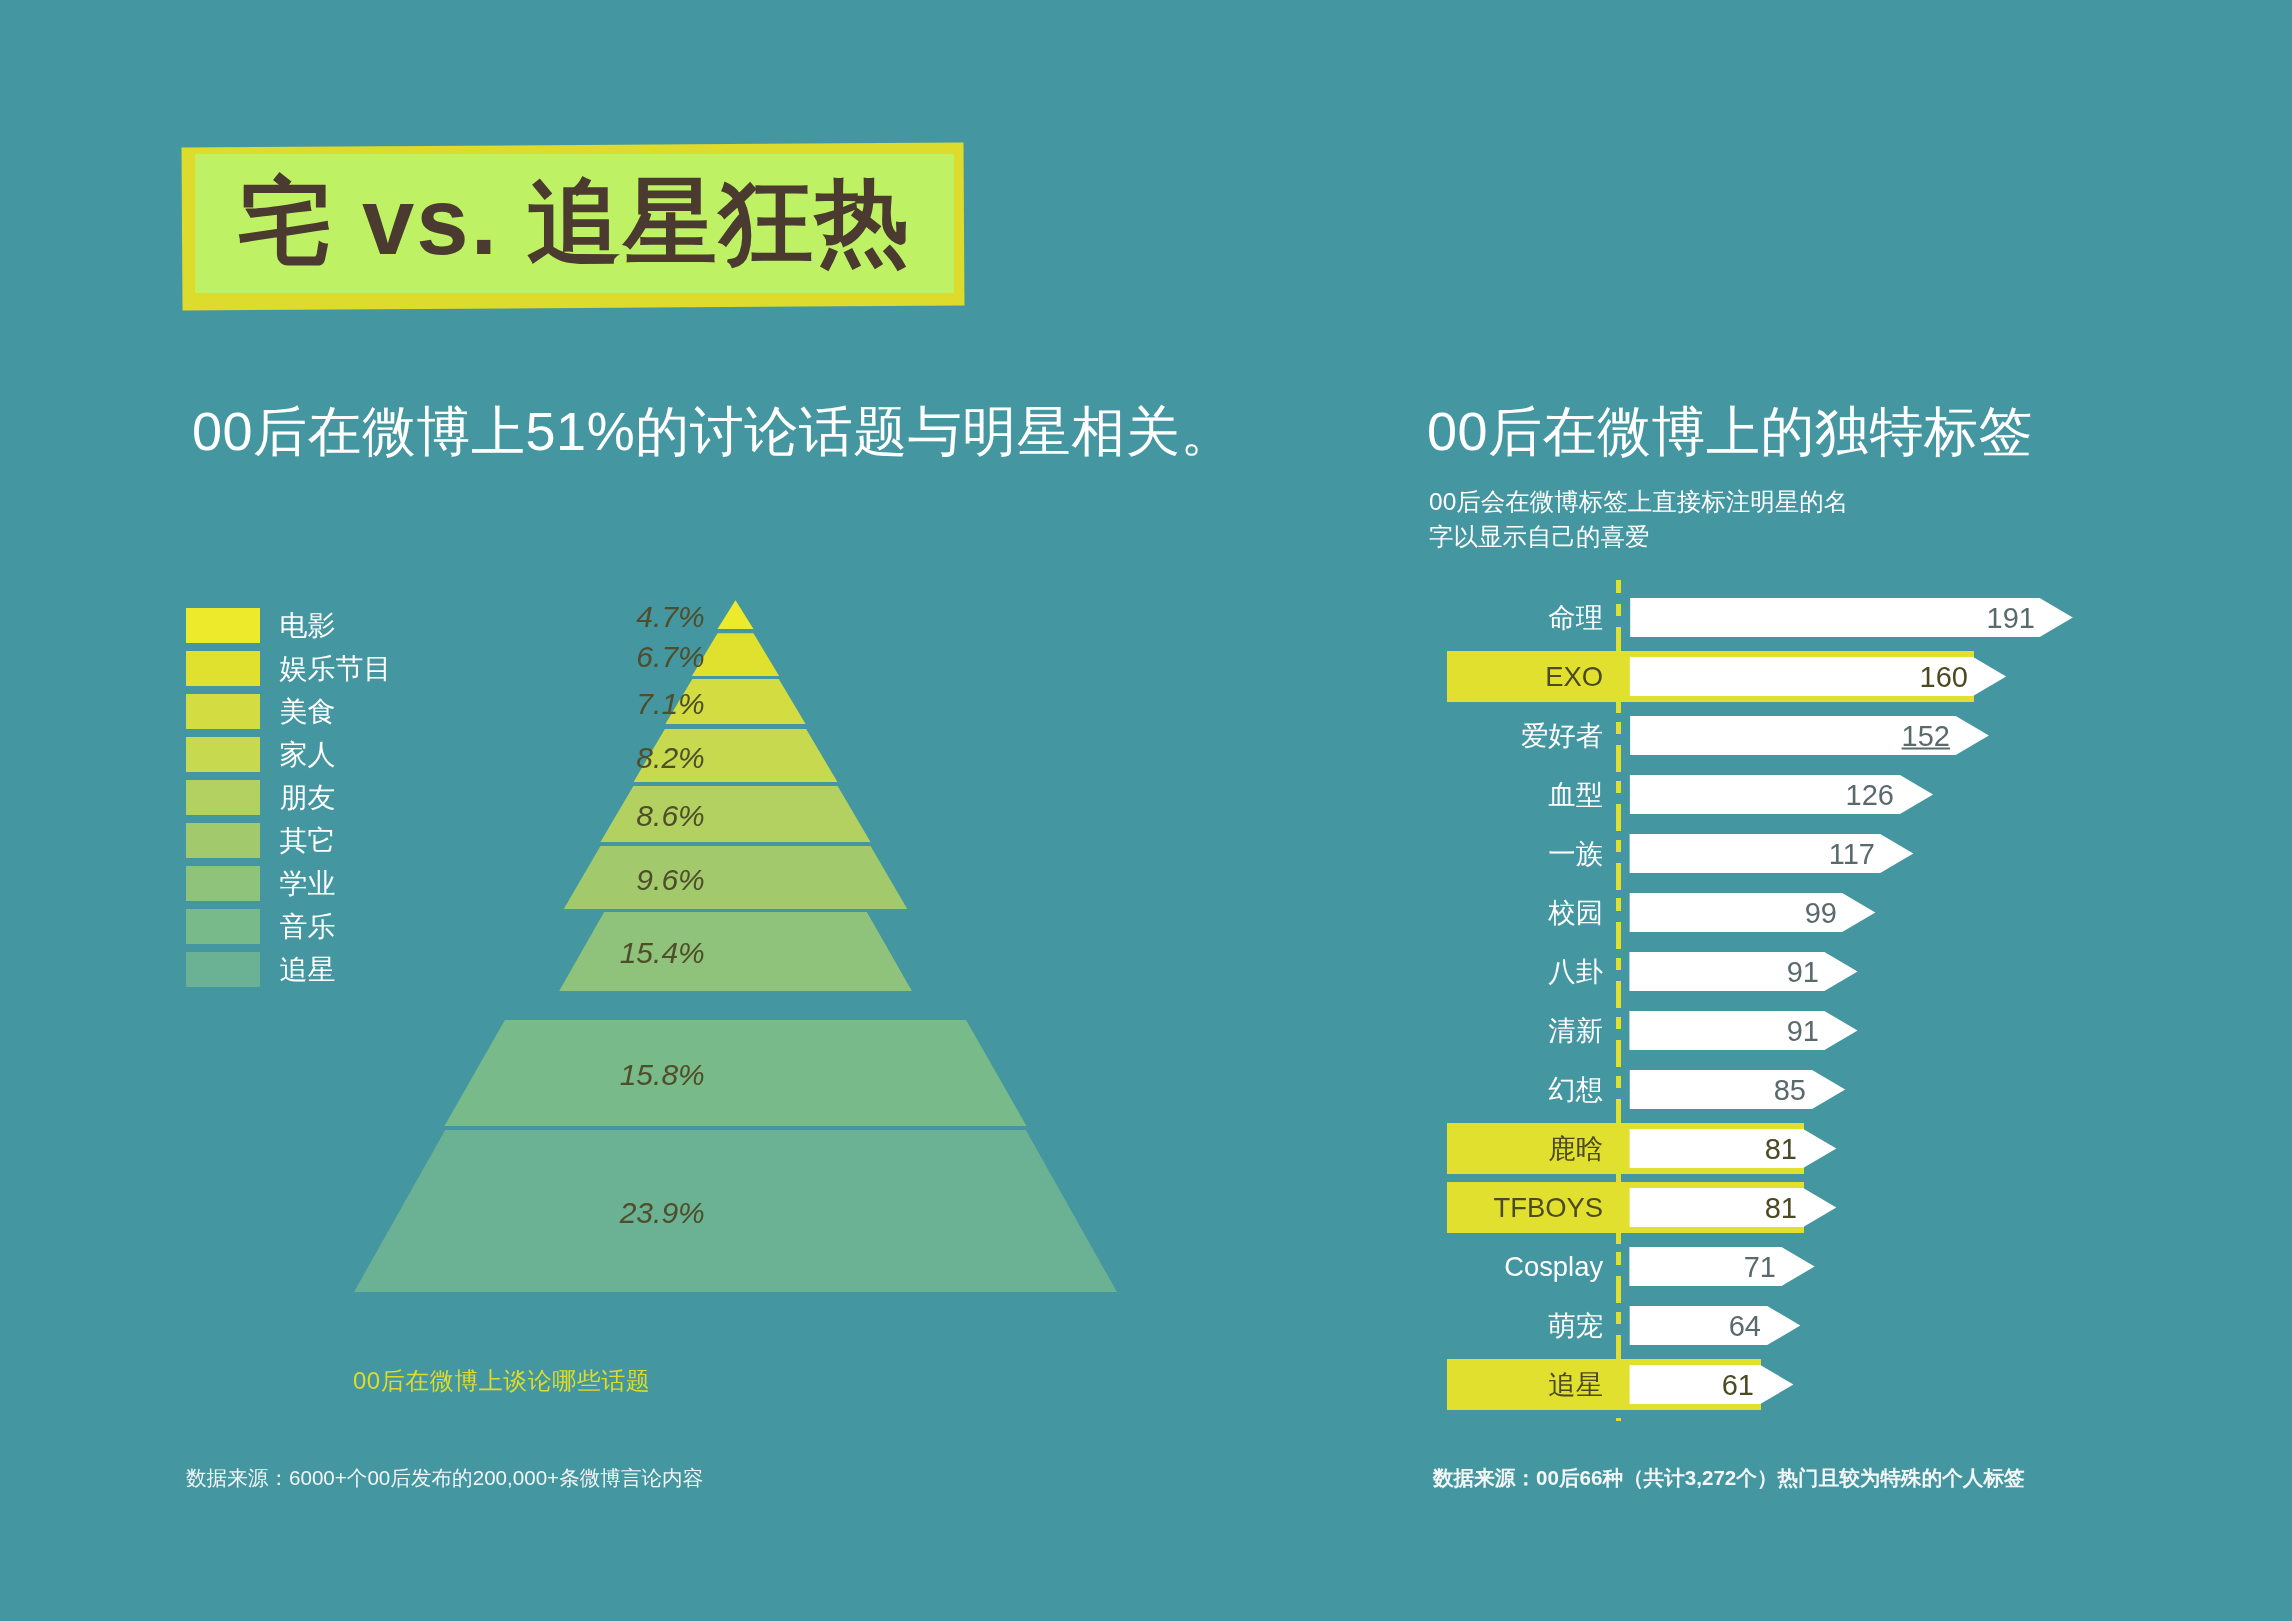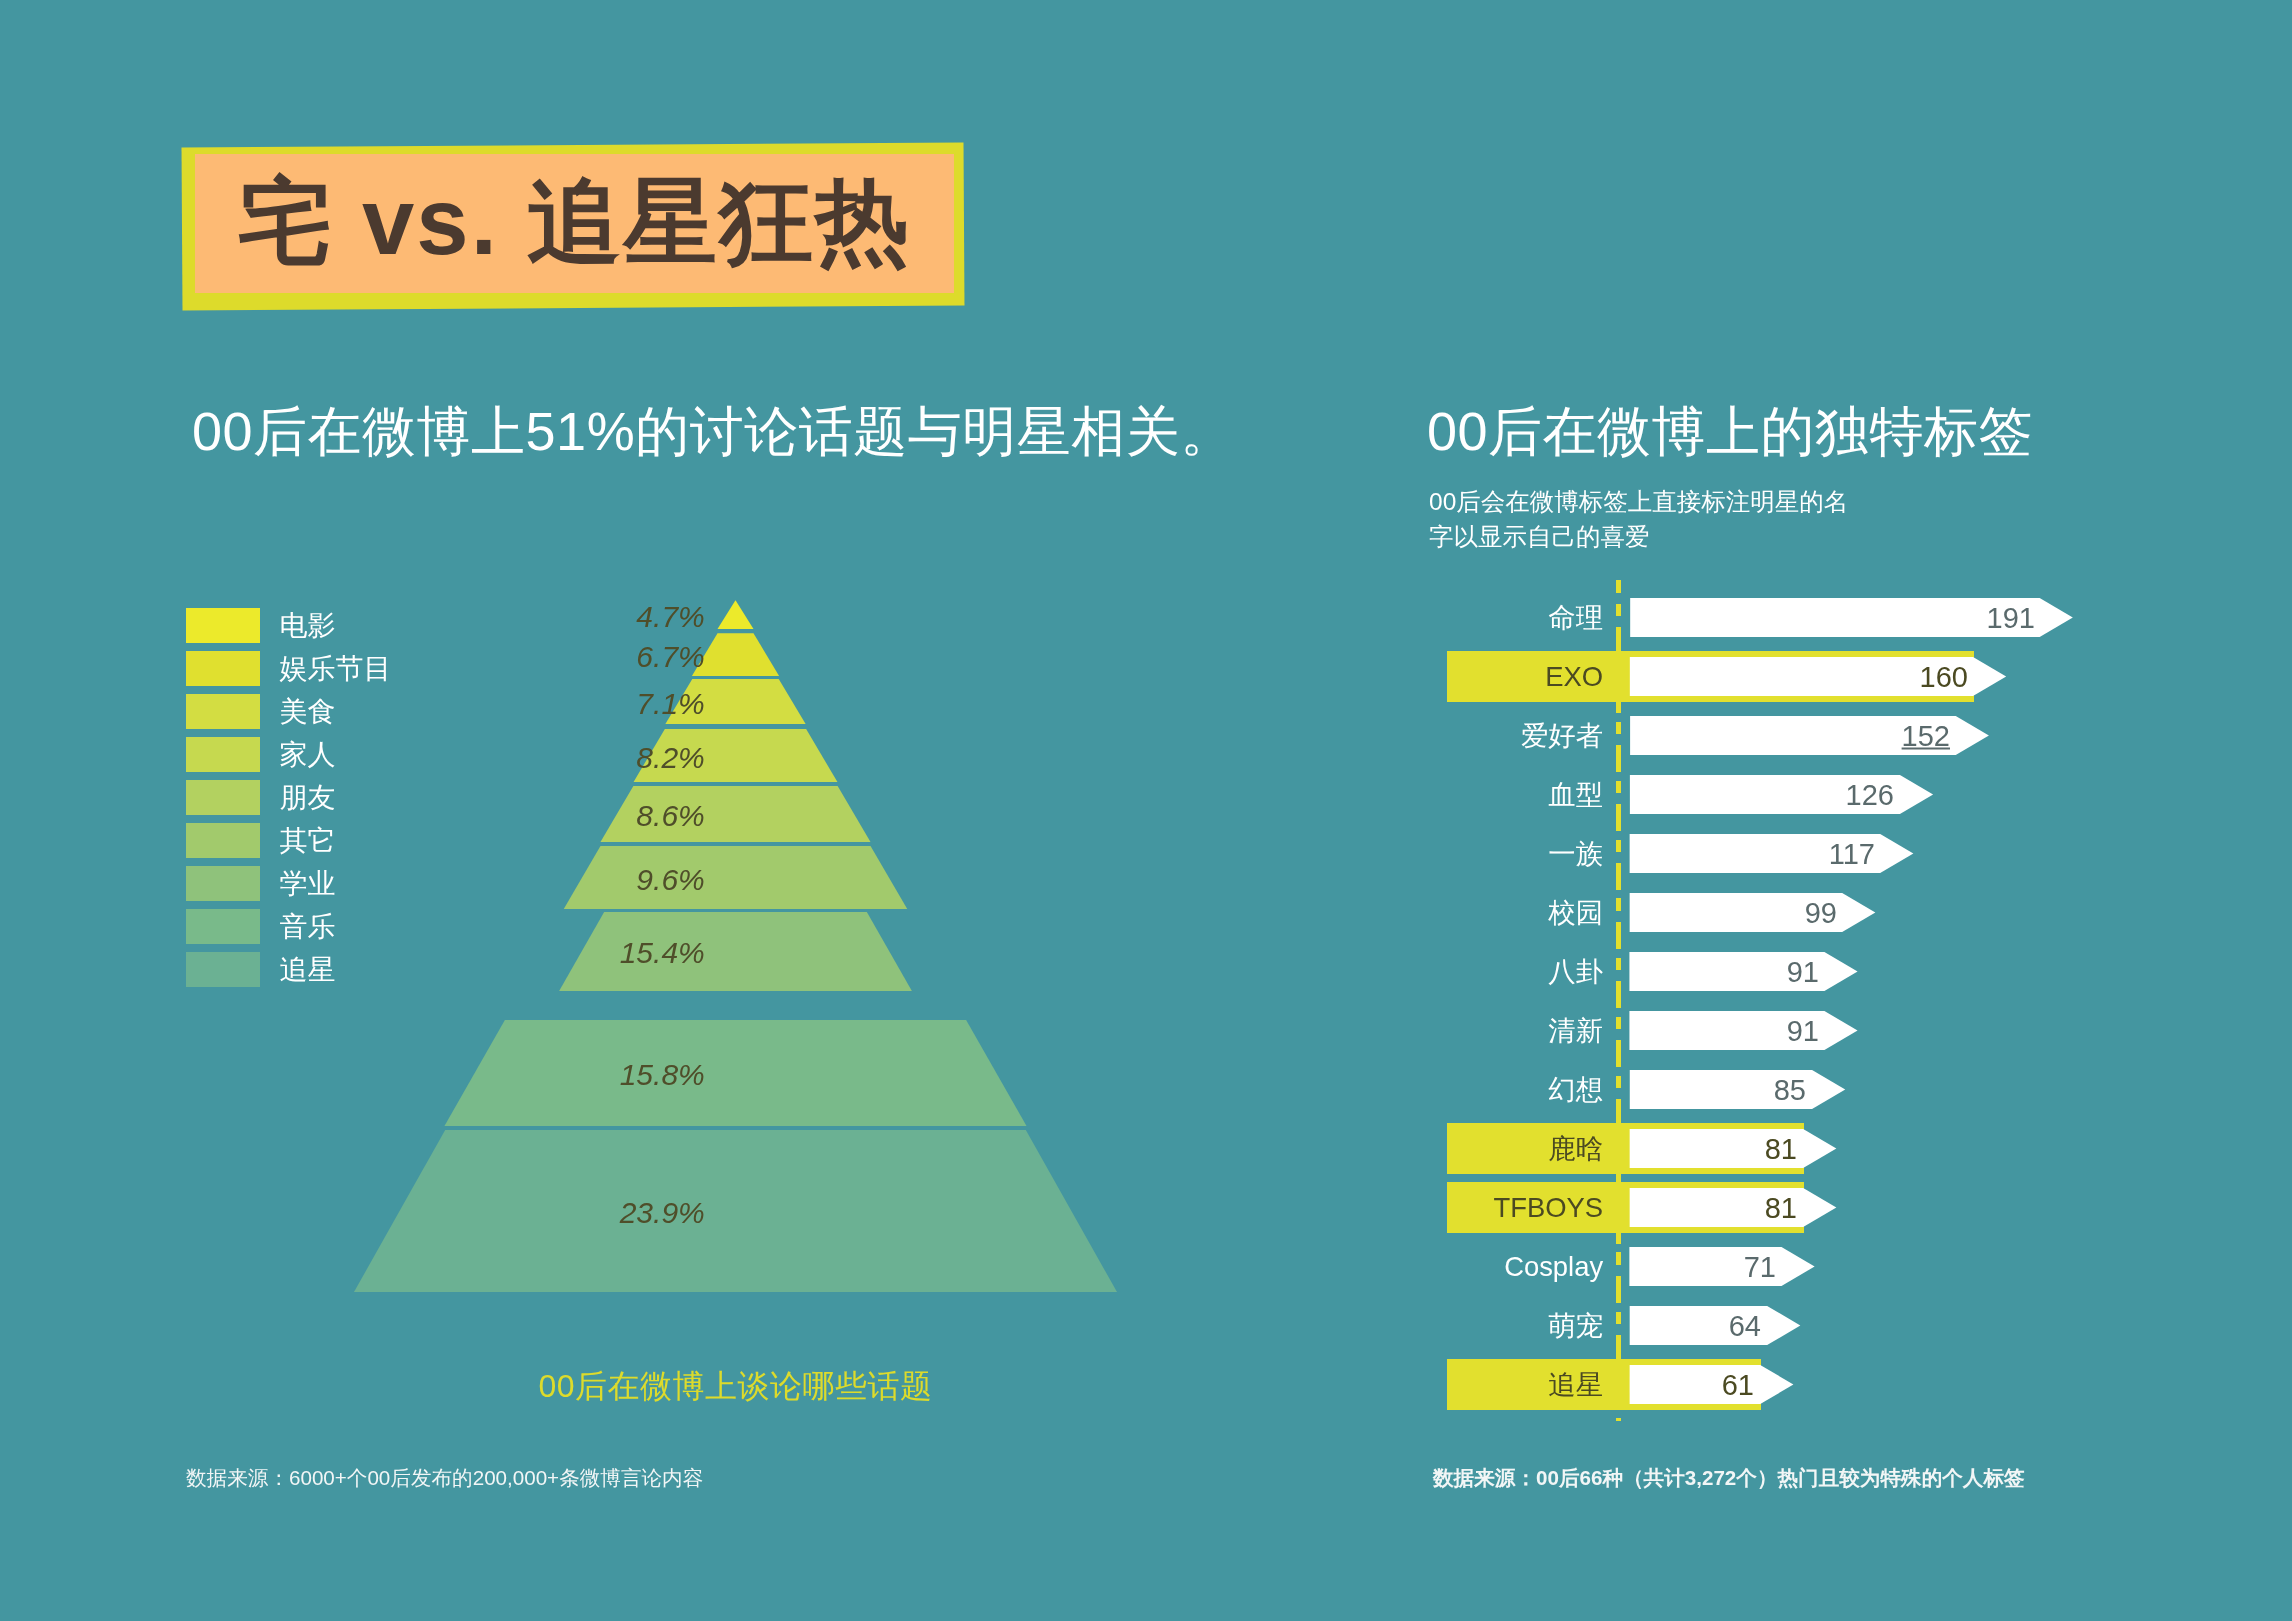--- a/index.html
+++ b/index.html
@@ -13,21 +13,21 @@
 
   
   .title-wrap { position: absolute; left: 182px; top: 145px; }
   .title-frame {
     position: relative;
     background: #dddb2b;
     padding: 8.8px 10.8px 15.7px 12.7px;
     transform: rotate(-0.35deg);
   }
   .title-inner {
-    background: #fdba74;
+    background: #bef264;
     padding: 19.6px 43px 23.5px 43px;
     transform: rotate(0.35deg);
   }
   .title-text {
     font-size: 94px;
     font-weight: 700;
     color: #4b3a2f;
     letter-spacing: 2px;
     line-height: 1.02;
     white-space: nowrap;
@@ -60,21 +60,21 @@
   .pyr-row { position: relative; width: 100%; font-style: italic; }
   .pyr-shape { position: absolute; left: 0; top: 0; width: 100%; height: 100%; }
   .pyr-val {
     position: absolute; left: 0; top: 50%; transform: translateY(-50%);
     width: 47%; text-align: right;
     font-size: 30px; color: #4f4e2a; font-weight: 400;
     padding-right: 7.8px;
   }
   .pyr-caption {
     position: absolute; left: 353px; top: 1365px; width: 765px;
-    text-align: center; font-size: 32px; color: #dddb2b; letter-spacing: 0.5px;
+    font-size: 24px; color: #dddb2b; letter-spacing: 0.5px;
   }
 
   
   .bars { position: absolute; left: 1470px; top: 588px; }
   .bar-row { position: relative; height: 59px; display: flex; align-items: center; }
   .bar-hl {
     position: absolute; left: -23.5px; top: 3.9px; height: 51px;
     background: #e2e02e;
   }
   .bar-label {

